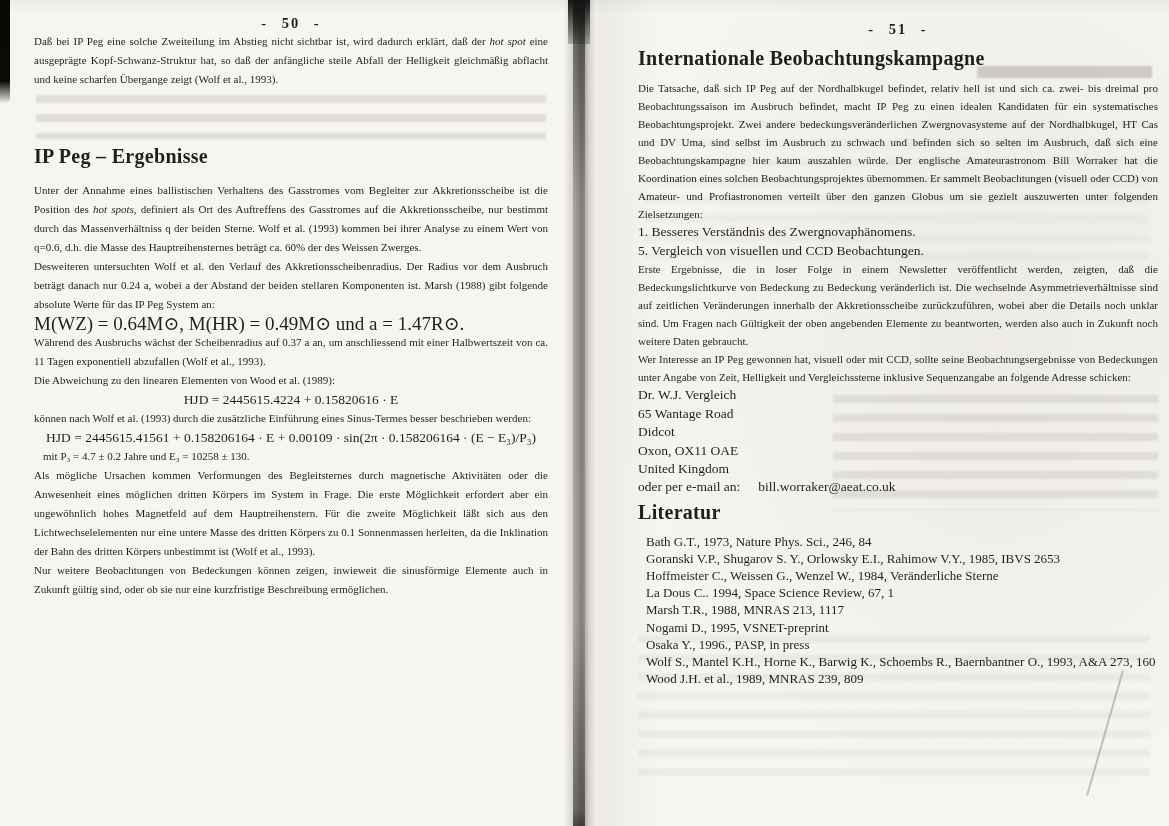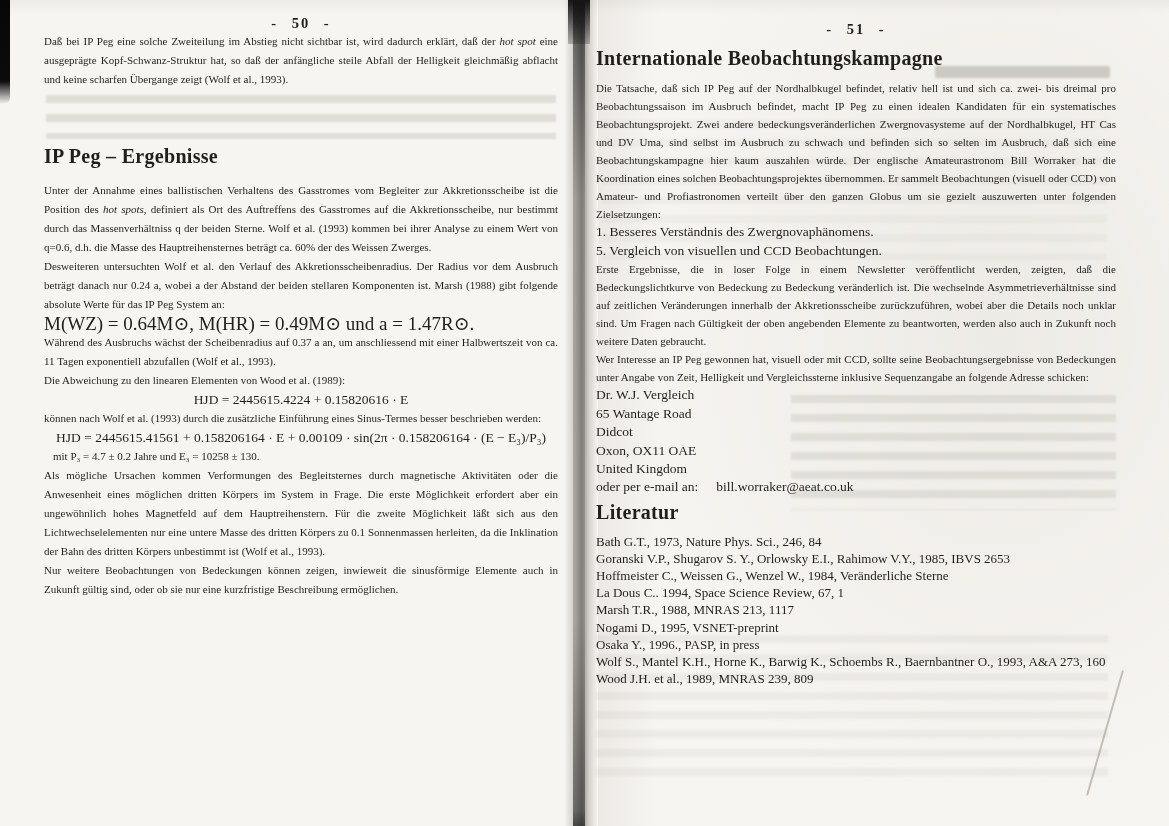--- a/index.html
+++ b/index.html
@@ -3,43 +3,43 @@
 <meta charset="utf-8">
 <style>
   html,body{margin:0;padding:0;}
   body{
     width:1169px;height:826px;overflow:hidden;position:relative;
     background:linear-gradient(180deg,#edebe6 0,#f7f5f1 14px,#f7f5f1 100%);
     font-family:"Liberation Serif","DejaVu Serif",serif;
     color:#211f1c;
   }
   .page{position:absolute;top:0;height:826px;}
-  .page-left{left:44px;width:514px;}
-  .page-right{left:596px;width:520px;}
+  .page-left{left:34px;width:514px;}
+  .page-right{left:638px;width:520px;}
   .page p,.page h1,.page h2,.page div.flow{position:relative;z-index:1;margin:0;}
   .pagenum{
     text-align:center;font-weight:bold;font-size:14.5px;
     letter-spacing:2px;word-spacing:8px;
   }
   .page-left .pagenum{padding-top:15px;}
   .page-right .pagenum{padding-top:21px;}
   p.body{font-size:11px;line-height:19px;text-align:justify;}
   .page-right p.body{line-height:18px;}
   h2.section{font-size:20px;margin:6px 0 13px;letter-spacing:0.3px;}
   h1.campaign{font-size:20px;margin:9px 0 9px;letter-spacing:0.3px;}
   h1.literature{font-size:20px;margin:6px 0 9px;letter-spacing:0.3px;}
   .mathline{font-size:19px;line-height:19px;margin-top:1px;}
   .formula{text-align:center;font-size:13.5px;line-height:19px;margin:10px 0;}
   .formula2{margin:13px 0;}
   .params{padding-left:9px;}
   .goals{margin-top:11px;font-size:13.5px;line-height:18.5px;}
   .addr{margin-top:13px;font-size:13.5px;line-height:18.5px;text-align:left;}
   .email-row{margin-top:15px;font-size:13.5px;display:flex;gap:18px;}
   .refs{margin-top:9px;font-size:13px;line-height:17.2px;}
-  .refs .ref{white-space:nowrap;}
+  .refs .ref{white-space:nowrap;margin-left:8px;}
   
   .m-intro{margin-top:25px;}
   .m-r1{margin-top:0;}
   .m-r2{margin-top:15px;}
   .m-r3{margin-top:15px;}
   .m-r4{margin-top:0;}
   .m-causes{margin-top:24px;}
   .m-outlook{margin-top:13px;}
   
   .m-c1{margin-top:8px;}

